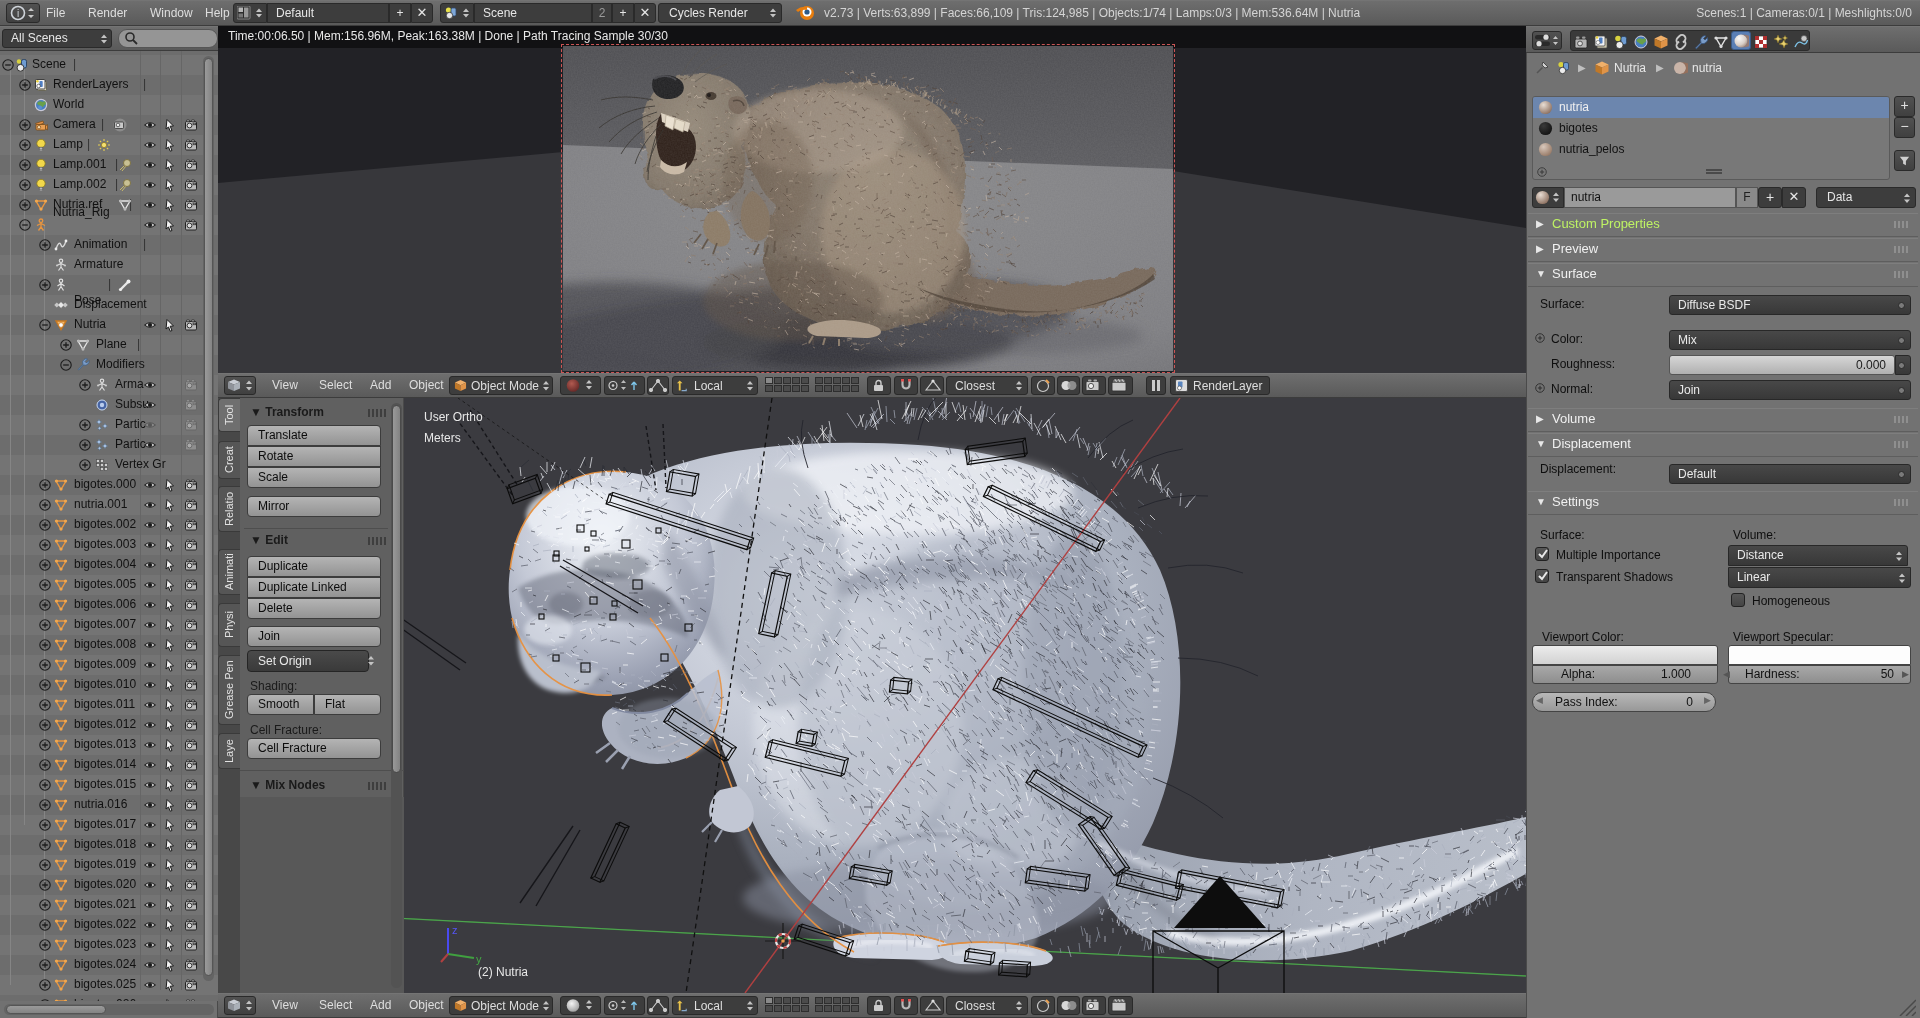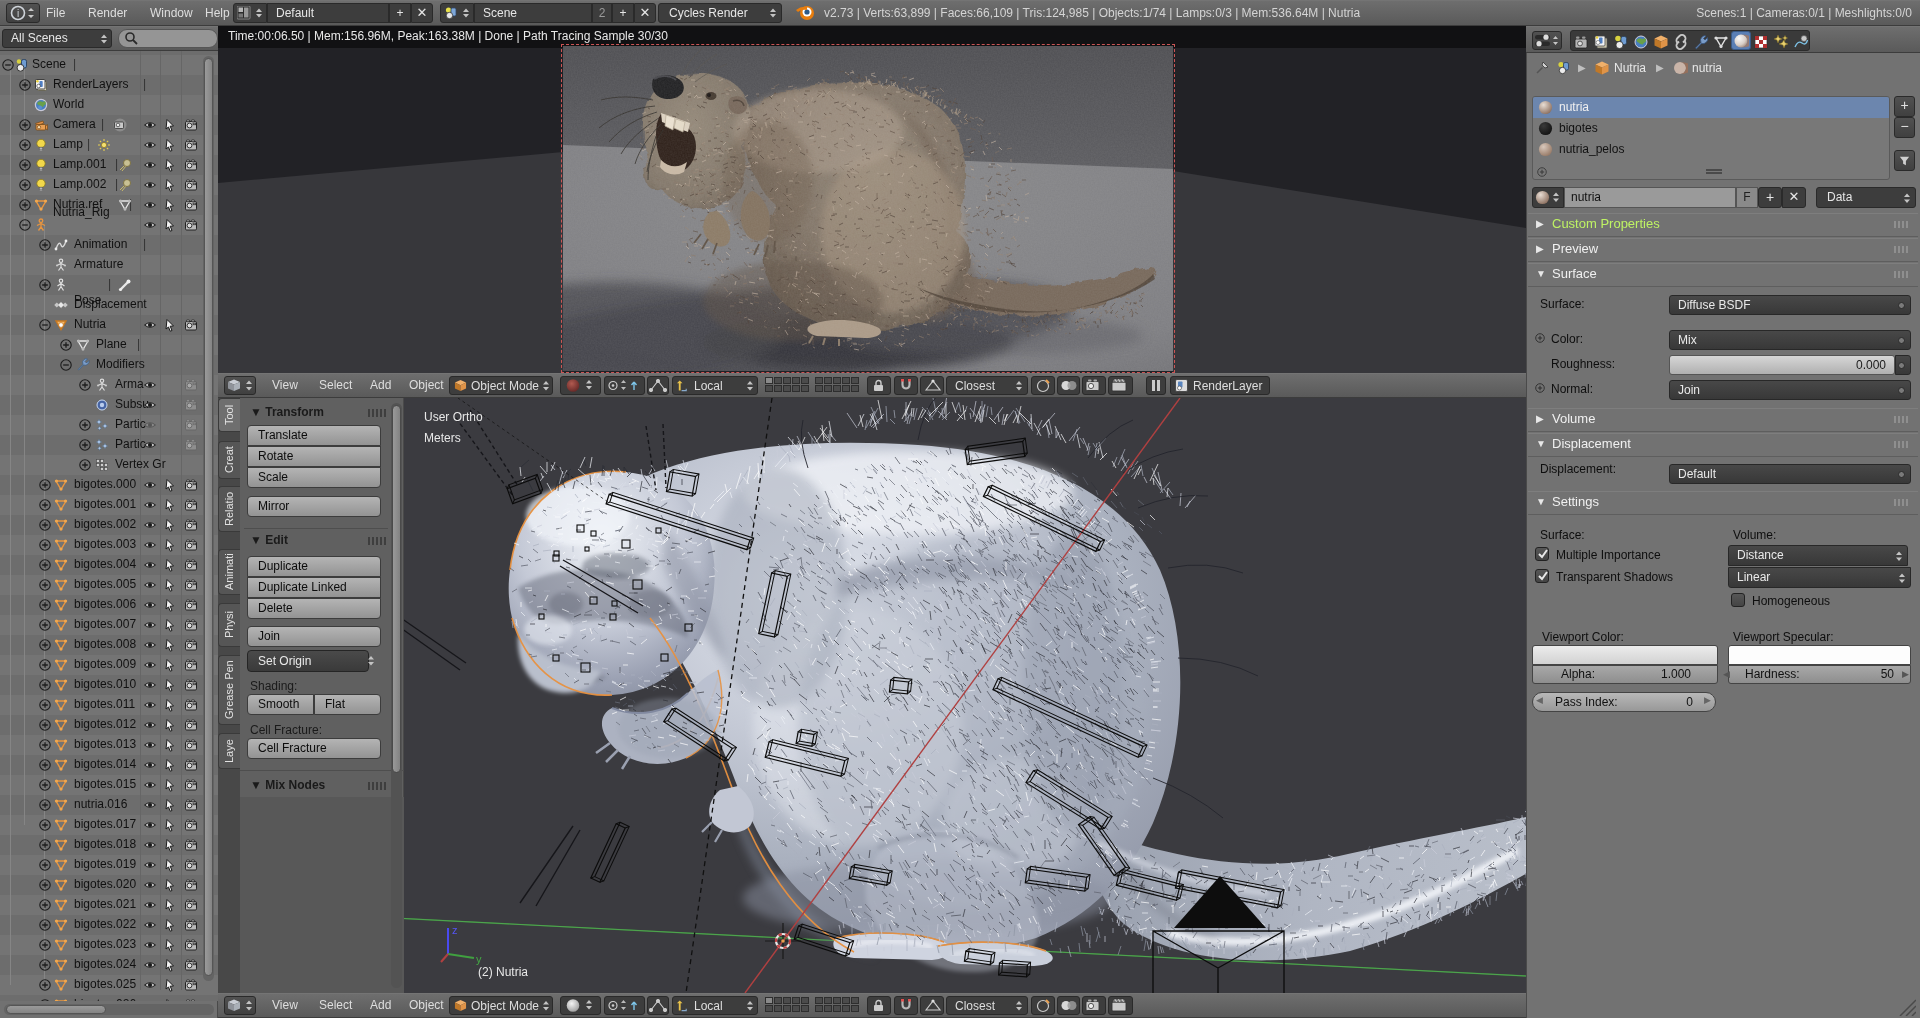--- a/index.html
+++ b/index.html
@@ -684,21 +684,21 @@
       </svg>
     </div>
 <div class="a" style="left:54px;top:447px">
       <svg width="14" height="14" viewBox="0 0 14 14">
         <path d="M2 3 H12 L7 11.5z" fill="none" stroke="#e8953f" stroke-width="1.4"></path>
         <circle cx="2.5" cy="3" r="1.6" fill="#f0a850"></circle>
         <circle cx="11.5" cy="3" r="1.6" fill="#f0a850"></circle>
         <circle cx="7" cy="11" r="1.6" fill="#f0a850"></circle>
       </svg>
     </div>
-<div class="a ol-txt" style="left:74px;top:446px">bigotes.001</div>
+<div class="a ol-txt" style="left:74px;top:446px">nutria.001</div>
 <div class="a" style="left:143px;top:447px">
       <svg width="14" height="14" viewBox="0 0 14 14">
         <path d="M1.5 7 Q7 2.5 12.5 7 Q7 11.5 1.5 7z" fill="#c9c9c9" stroke="#1a1a1a" stroke-width="1"></path>
         <circle cx="7" cy="7" r="2.1" fill="#1a1a1a"></circle>
       </svg>
     </div>
 <div class="a" style="left:163px;top:447px">
       <svg width="14" height="14" viewBox="0 0 14 14">
         <path d="M4 1.5 L10.5 8 L7.2 8.2 L9 12.5 L7.2 13.2 L5.5 9 L3 11z" fill="#f0f0f0" stroke="#1a1a1a" stroke-width="1"></path>
       </svg>

